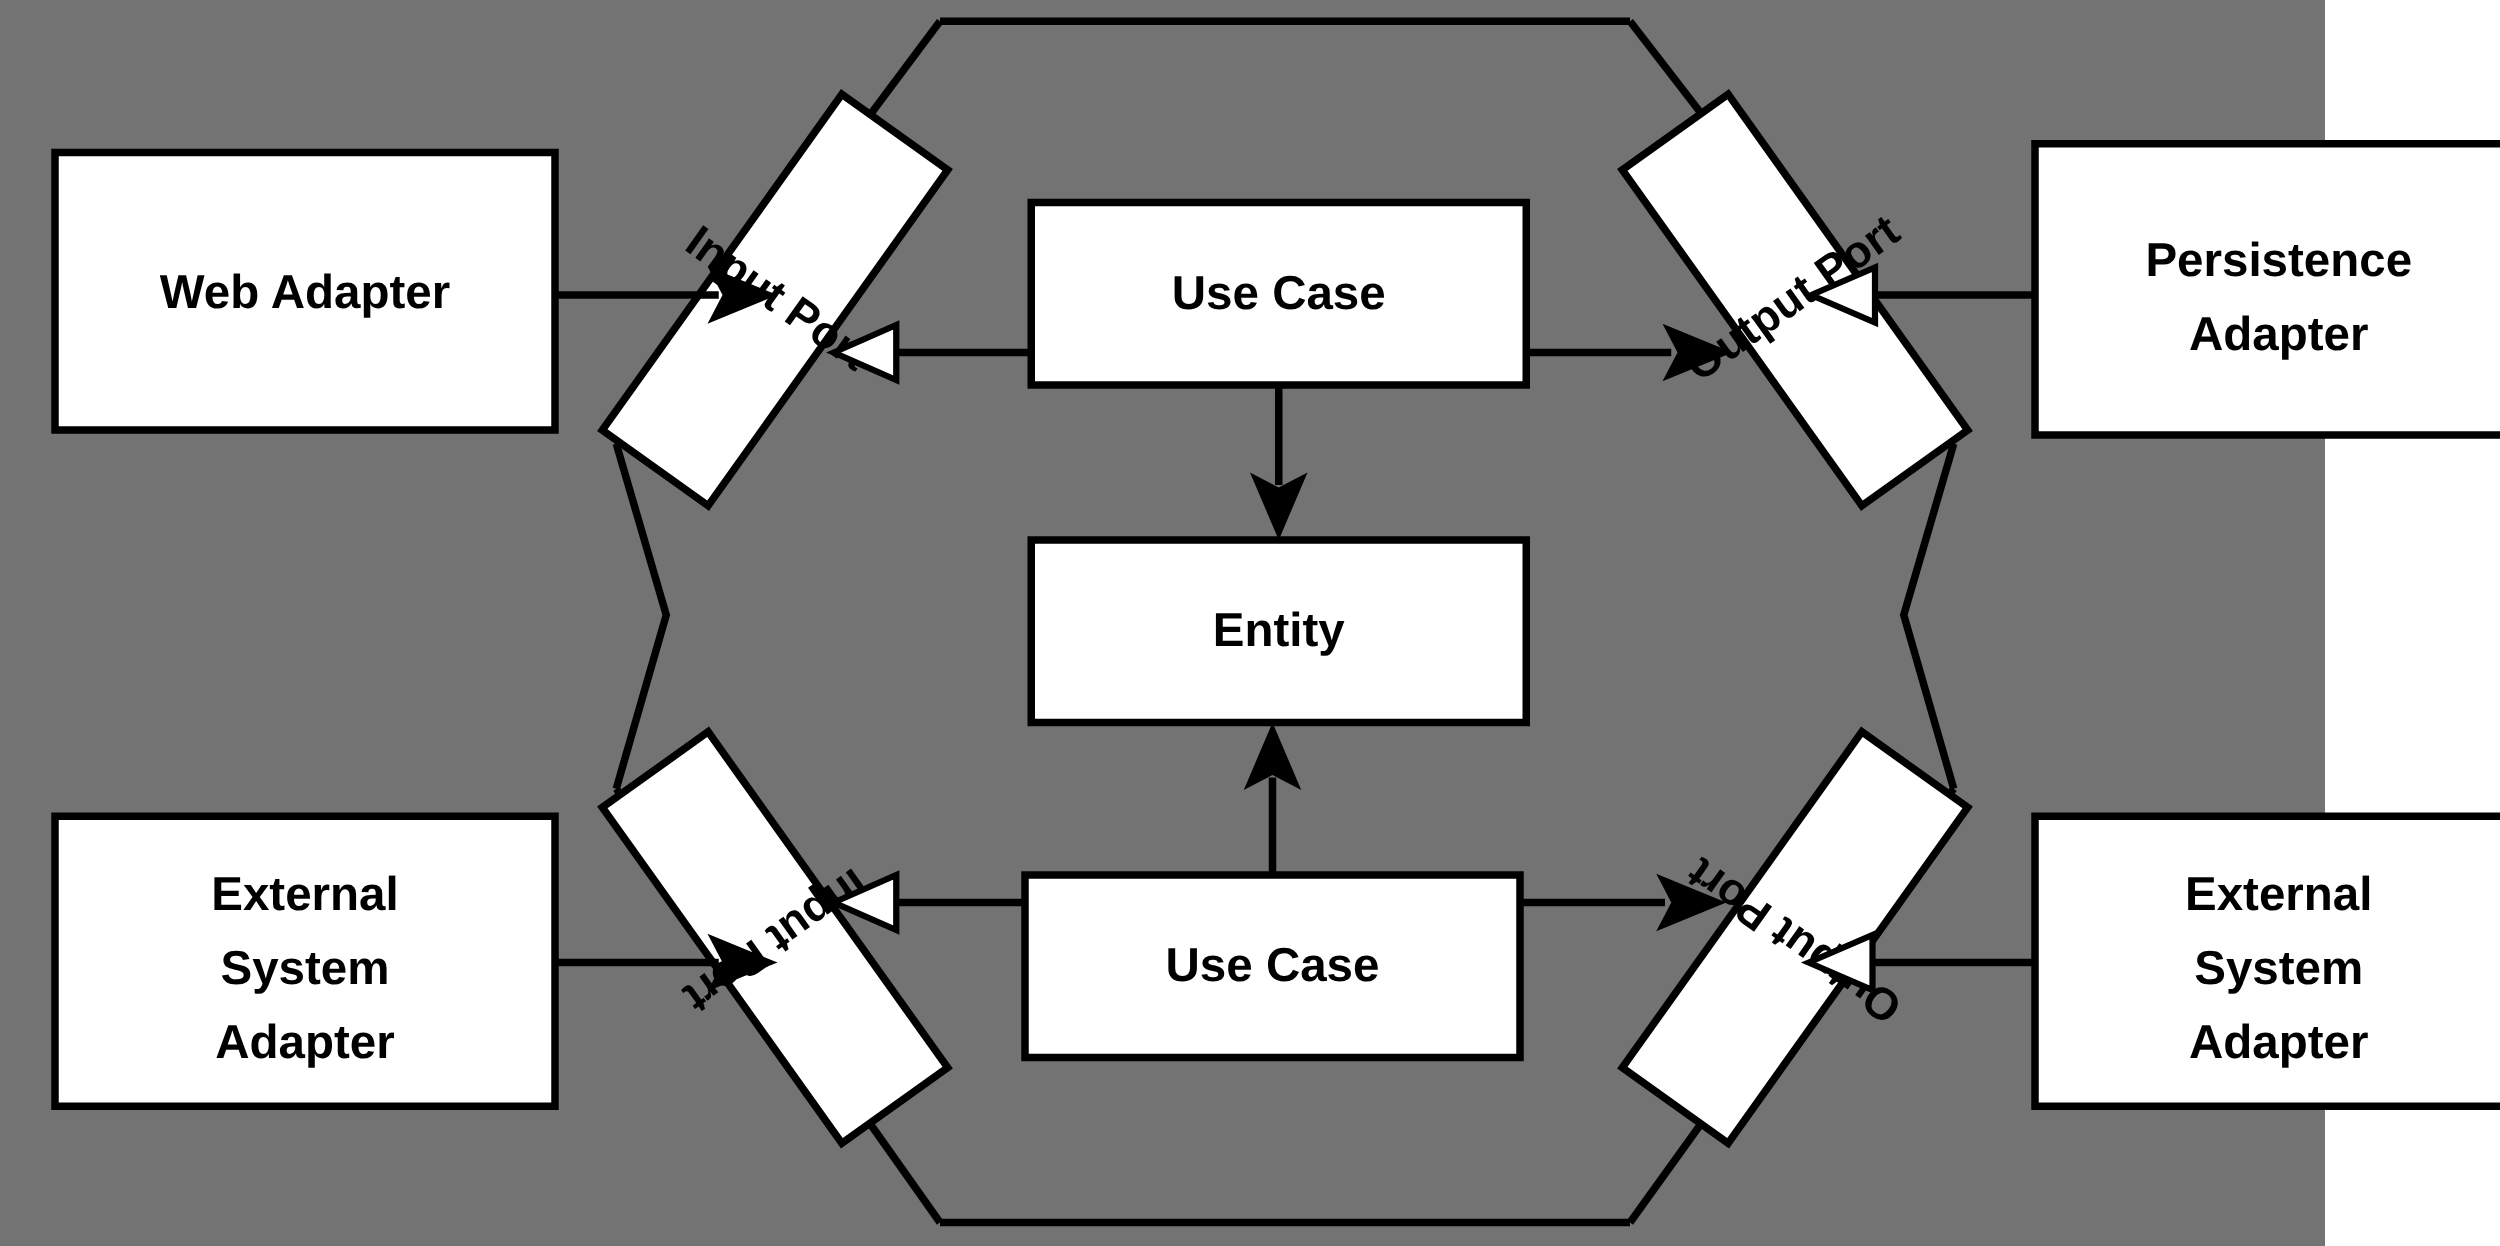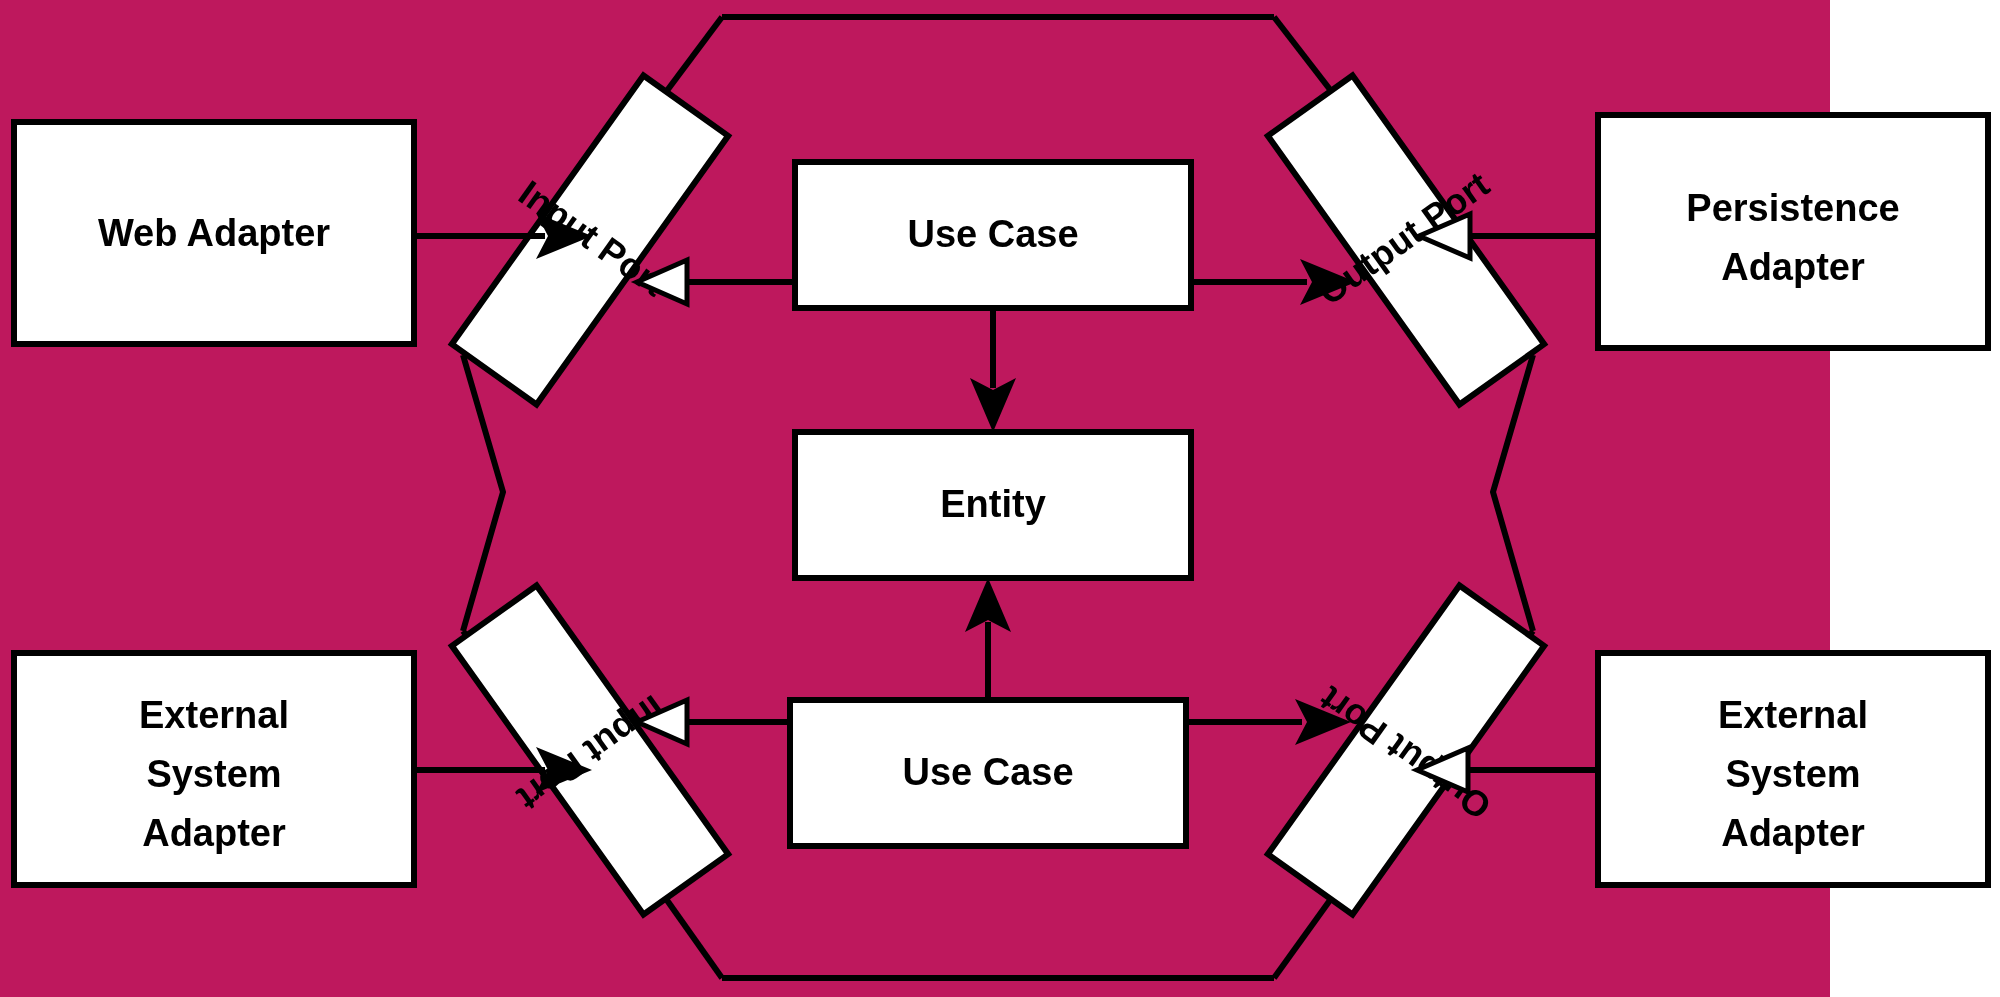--- a/index.html
+++ b/index.html
@@ -11,21 +11,22 @@
   body {
     width: 2000px;
     height: 997px;
     font-family: "Liberation Sans", "DejaVu Sans", sans-serif;
     overflow: hidden;
   }
   #diagram-root {
     position: relative;
     width: 1830px;
     height: 997px;
-    background: #be185d;
+    background: #737373;
+    padding-left: 30px;
   }
   svg#hex-diagram {
     display: block;
     width: 2000px;
     height: 997px;
   }
   .shape-rect {
     fill: #ffffff;
     stroke: #000000;
     stroke-width: 6;

